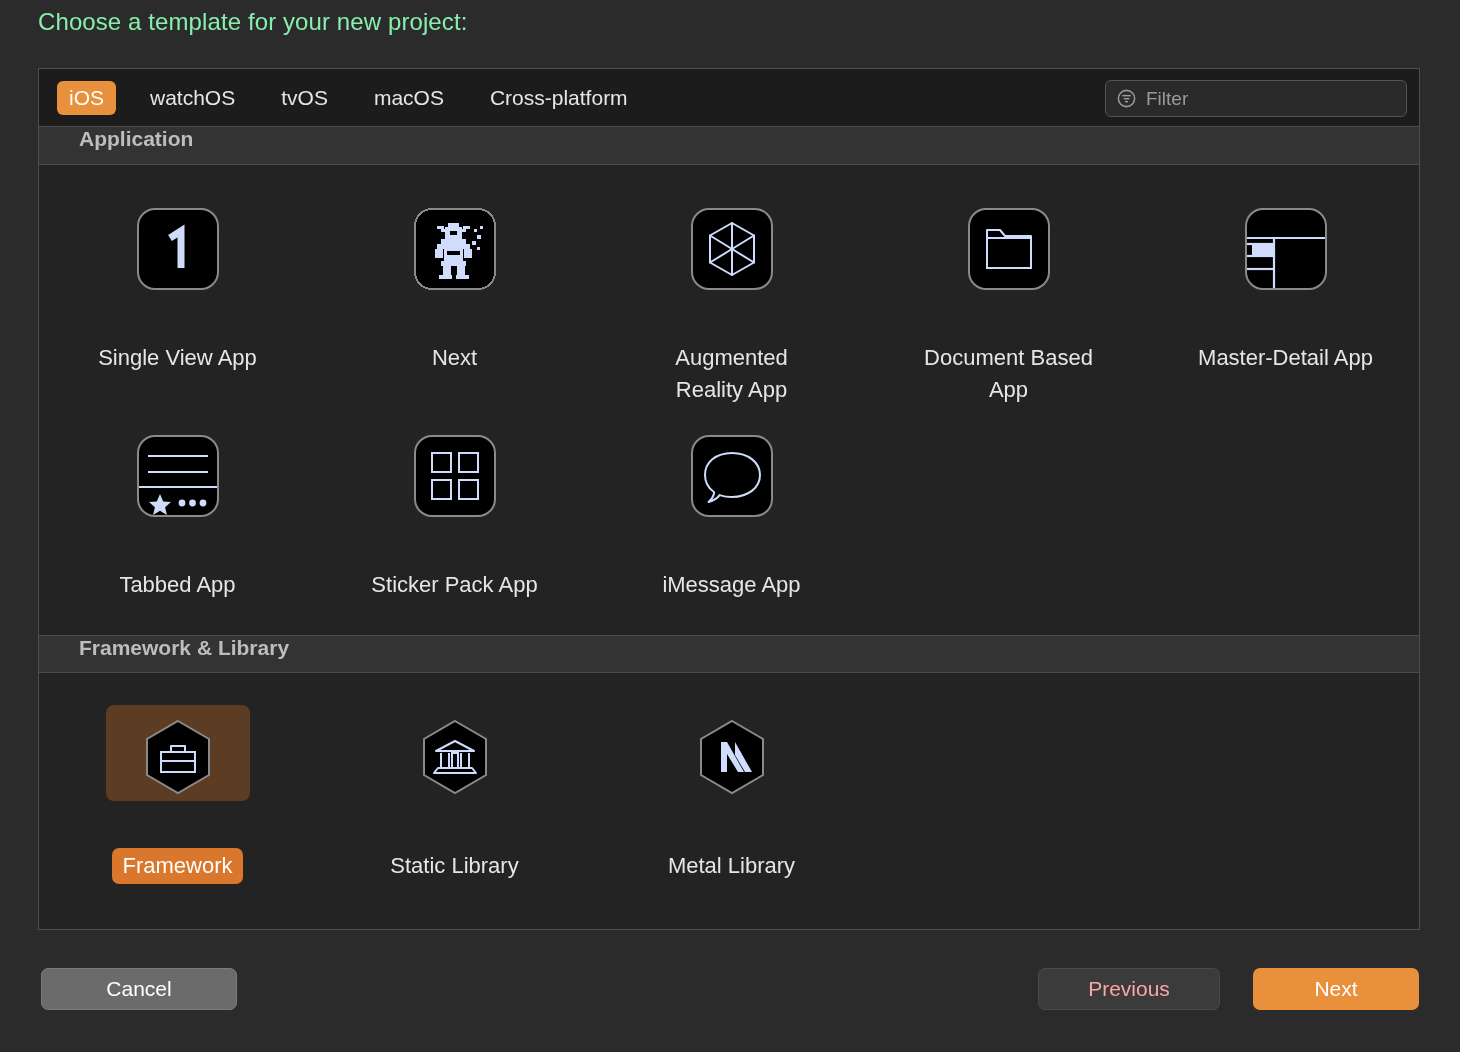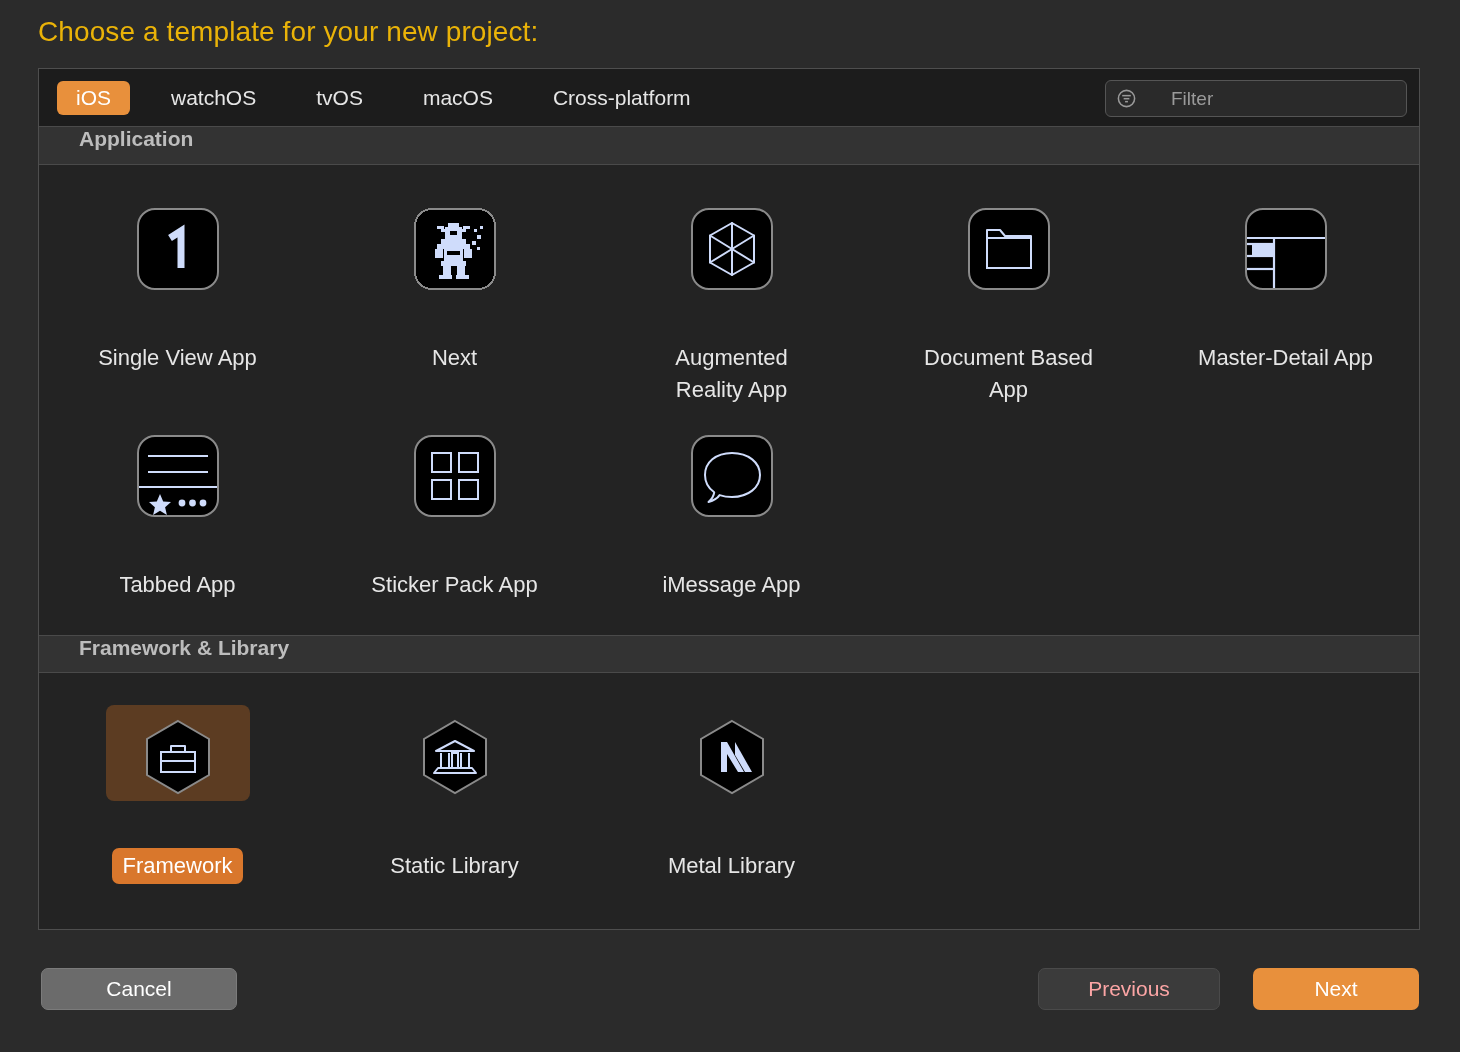--- a/index.html
+++ b/index.html
@@ -13,23 +13,23 @@
     font-family: "Liberation Sans", sans-serif;
     color: #e8e8e8;
     -webkit-font-smoothing: antialiased;
     overflow: hidden;
   }
 
   
   .prompt-title {
     position: absolute;
     left: 38px;
-    top: 16px;
-    font-size: 28px;
-    color: #eab308;
+    top: 8px;
+    font-size: 24px;
+    color: #86efac;
     letter-spacing: 0.1px;
   }
 
   
   .panel {
     position: absolute;
     left: 38px;
     top: 68px;
     width: 1382px;
     height: 862px;
@@ -49,21 +49,21 @@
     display: flex;
     align-items: center;
     padding: 0 18px 0 18px;
     box-sizing: border-box;
     flex: none;
     position: relative;
   }
   .tab {
     font-size: 21px;
     color: #e6e6e6;
-    padding: 5px 19px;
+    padding: 5px 12px;
     border-radius: 6px;
     margin-right: 22px;
     white-space: nowrap;
     cursor: default;
   }
   .tab.selected {
     background: #e8903c;
     color: #ffffff;
   }
 
@@ -74,21 +74,20 @@
     top: 11px;
     width: 302px;
     height: 37px;
     border: 1px solid #555;
     border-radius: 6px;
     background: #2a2a2a;
     display: flex;
     align-items: center;
     padding: 0 10px;
     box-sizing: border-box;
-    gap: 25px;
   }
   .filter-icon {
     width: 21px;
     height: 21px;
     flex: none;
     margin-right: 9px;
   }
   .filter-input {
     background: transparent;
     border: none;

